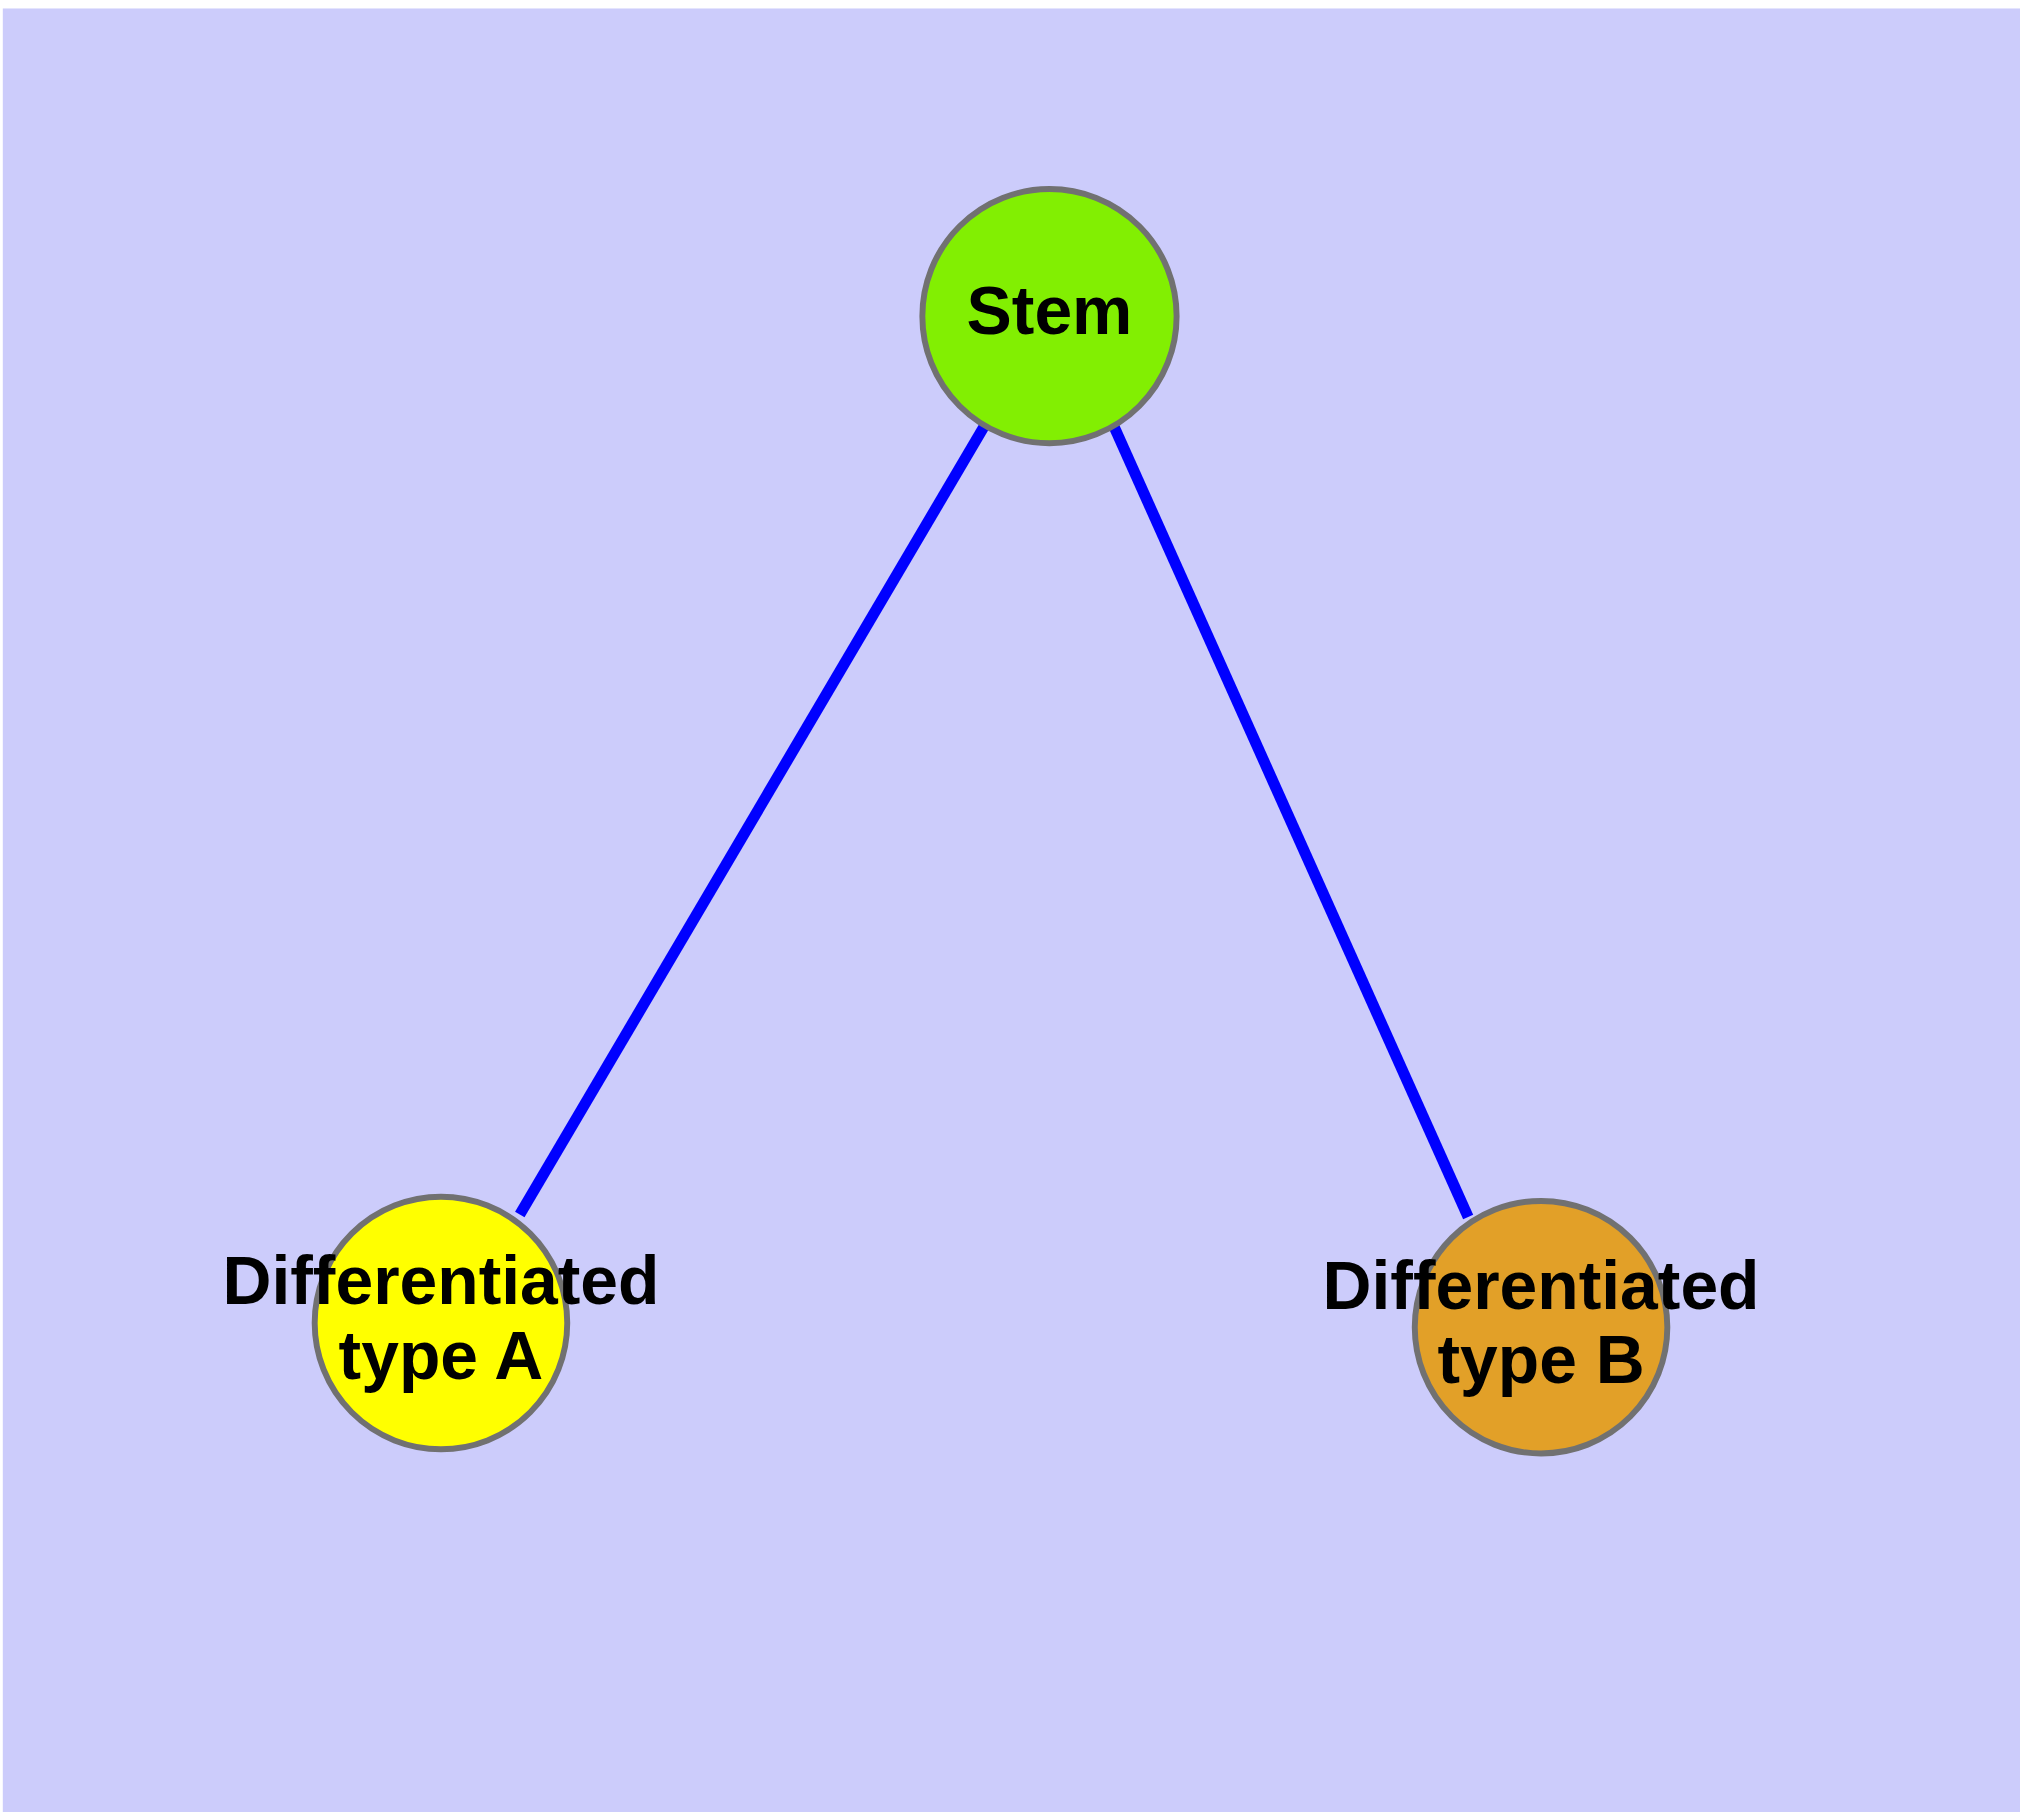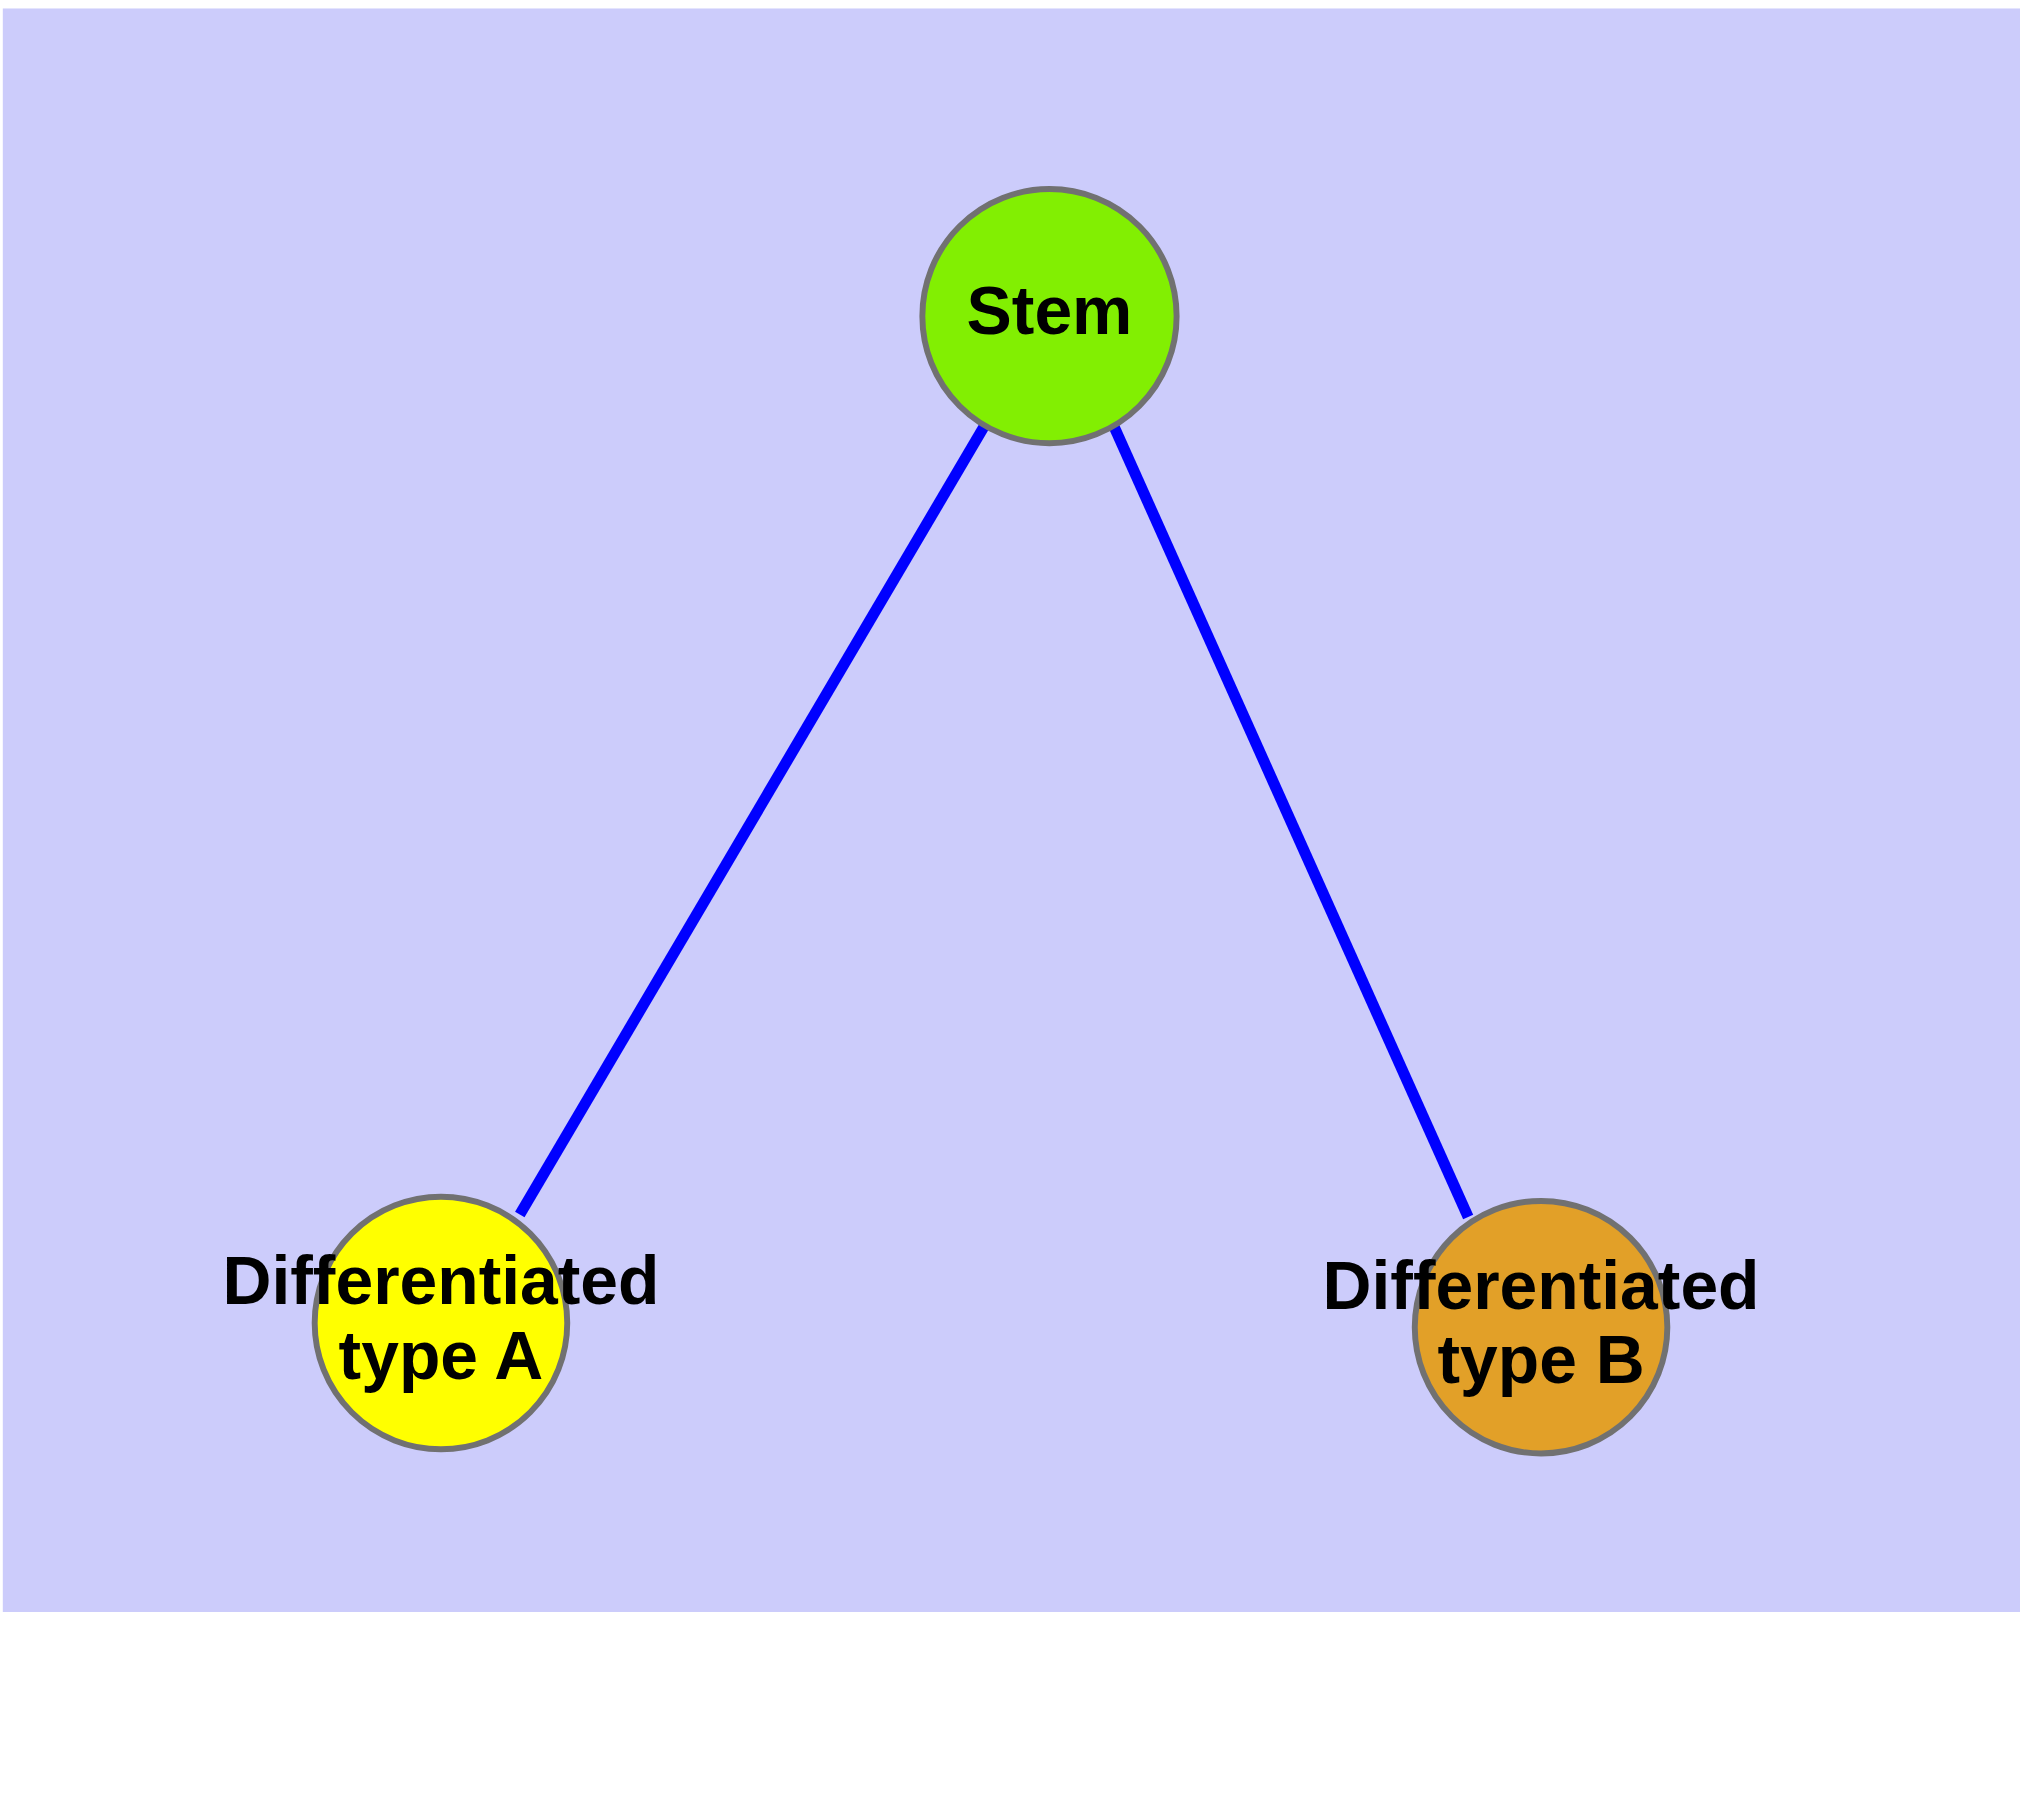--- a/index.html
+++ b/index.html
@@ -3,21 +3,21 @@
 <meta charset="utf-8">
 <style>
   html, body {
     margin: 0;
     padding: 0;
     background: #ffffff;
   }
   #canvas-wrap {
     position: relative;
     width: 2021px;
-    height: 1612px;
+    height: 1812px;
     background: #ffffff;
     overflow: hidden;
     font-family: "Liberation Sans", sans-serif;
   }
   #graph-svg {
     position: absolute;
     left: 0;
     top: 0;
     width: 2021px;
     height: 1812px;

